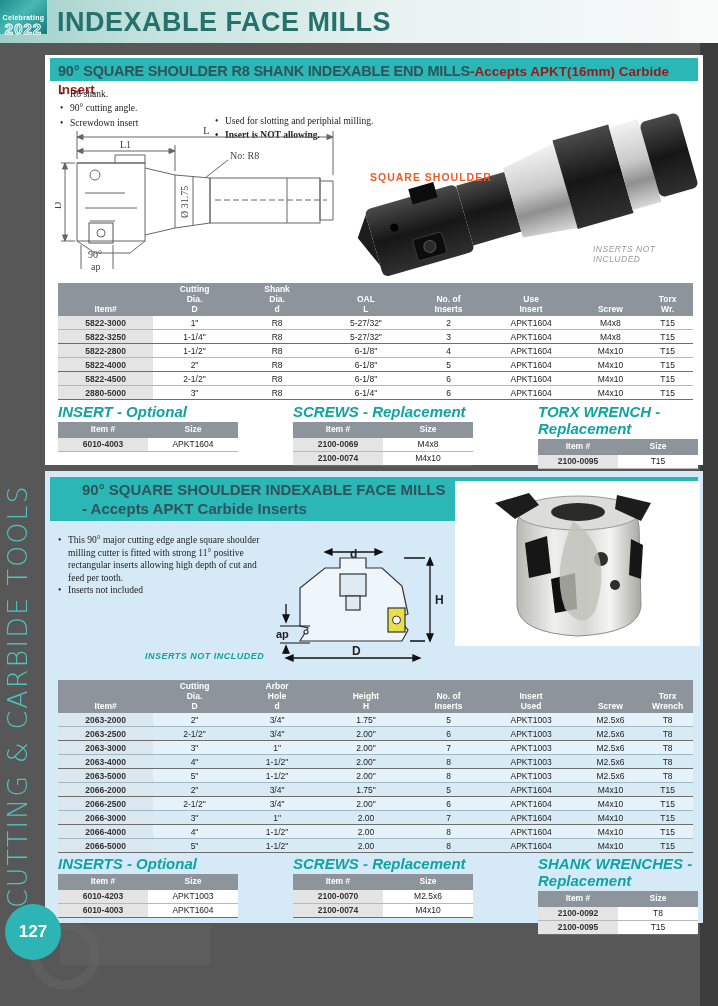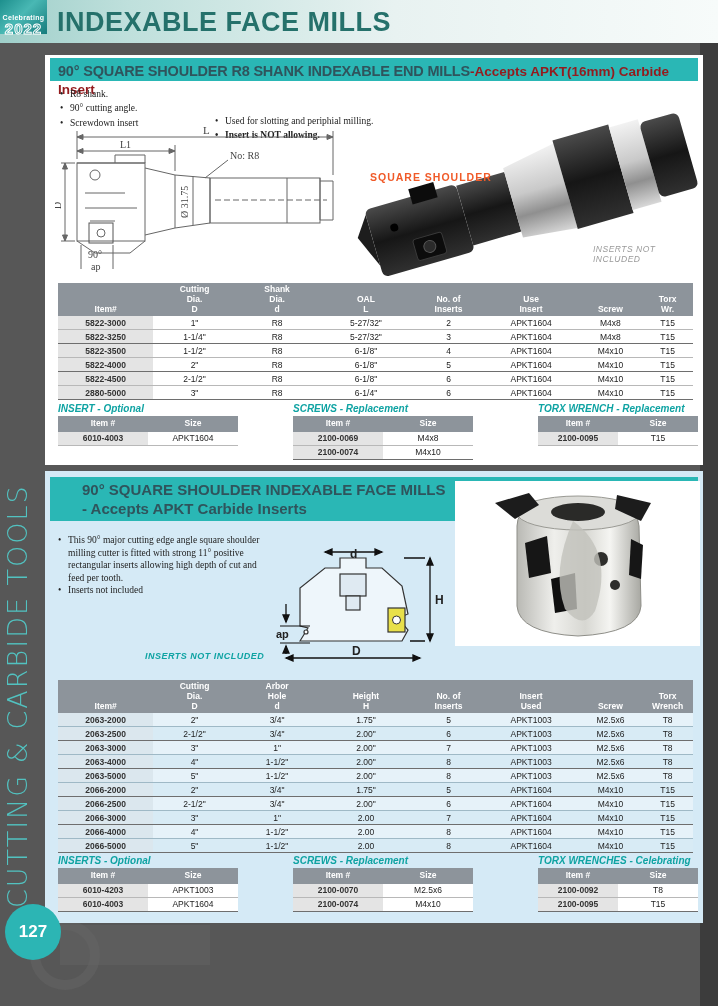--- a/index.html
+++ b/index.html
@@ -75,21 +75,21 @@
   .data-table tbody tr:nth-child(2n) td { border-bottom:1.5px solid #6e6e6e; }
 
   .main-t1 { position:absolute; left:13px; top:228px; width:635px; }
   .main-t2 { position:absolute; left:13px; top:209px; width:635px; }
   .main-t2 .data-table td { border-bottom-color:#9fb9c6; }
   .main-t2 .data-table td.c-item { background:#dbe7ee; }
   .main-t2 .data-table tbody tr:nth-child(2n+1) td:not(.c-item) { background:#e6f2f9; }
   .main-t2 .data-table tbody tr:nth-child(2n) td:not(.c-item) { background:#d8ebf5; }
 
   .sub-wrap { position:absolute; width:180px; }
-  .sub-title { font-size:10px; font-weight:bold; font-style:italic; color:#0fa3a3; margin-bottom:2px; }
+  .sub-title { font-size:15px; font-weight:bold; font-style:italic; color:#0fa3a3; margin-bottom:2px; }
   .sub-wrap .data-table th { padding:3px 1px; }
   .sub-wrap .data-table td { background:#fff; }
   .sub-wrap .data-table td.c-item { background:#e4e4e4; }
   .s1t1 { left:13px; top:348px; } .s1t2 { left:248px; top:348px; } .s1t3 { left:493px; top:348px; width:160px;}
   .s2t1 { left:13px; top:384px; } .s2t2 { left:248px; top:384px; } .s2t3 { left:493px; top:384px; width:160px;}
 
   svg text { font-family:"Liberation Serif", serif; fill:#444; }
   .lbl-sans { font-family:"Liberation Sans", sans-serif; font-weight:bold; fill:#222; }
 </style>
 </head>
@@ -241,21 +241,21 @@
             <td class="c-item">5822-3250</td>
             <td>1-1/4"</td>
             <td>R8</td>
             <td>5-27/32"</td>
             <td>3</td>
             <td>APKT1604</td>
             <td>M4x8</td>
             <td>T15</td>
           </tr>
           <tr>
-            <td class="c-item">5822-3500</td>
+            <td class="c-item">5822-2800</td>
             <td>1-1/2"</td>
             <td>R8</td>
             <td>6-1/8"</td>
             <td>4</td>
             <td>APKT1604</td>
             <td>M4x10</td>
             <td>T15</td>
           </tr>
           <tr>
             <td class="c-item">5822-4000</td>
@@ -607,21 +607,21 @@
             <td>M2.5x6</td>
           </tr>
           <tr>
             <td class="c-item">2100-0074</td>
             <td>M4x10</td>
           </tr>
         </tbody>
       </table>
   </div>
   <div class="sub-wrap s2t3">
-    <div class="sub-title">TORX WRENCHES - Celebrating</div>
+    <div class="sub-title">SHANK WRENCHES - Replacement</div>
     <table class="data-table" data-table="section2.torx_table">
         <colgroup>
           <col style="width: 50%;">
           <col style="width: 50%;">
         </colgroup>
         <thead>
           <tr>
             <th>Item #</th>
             <th>Size</th>
           </tr>

